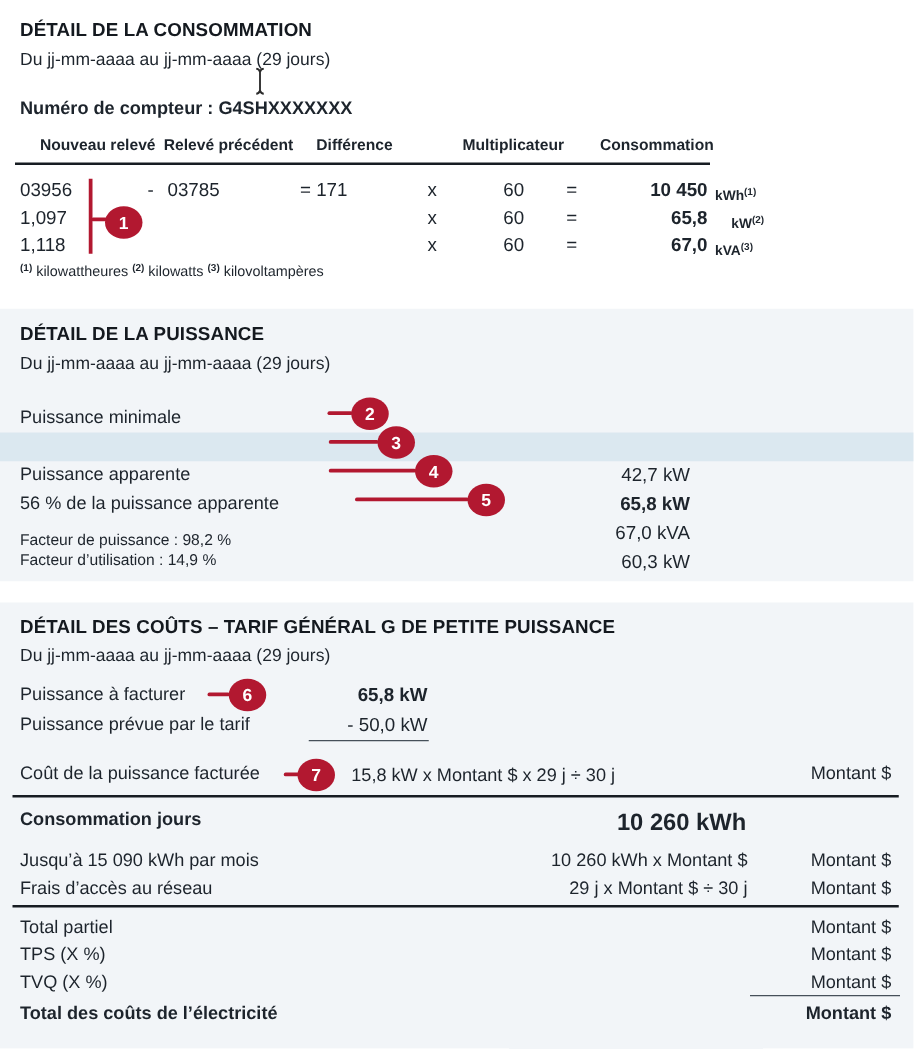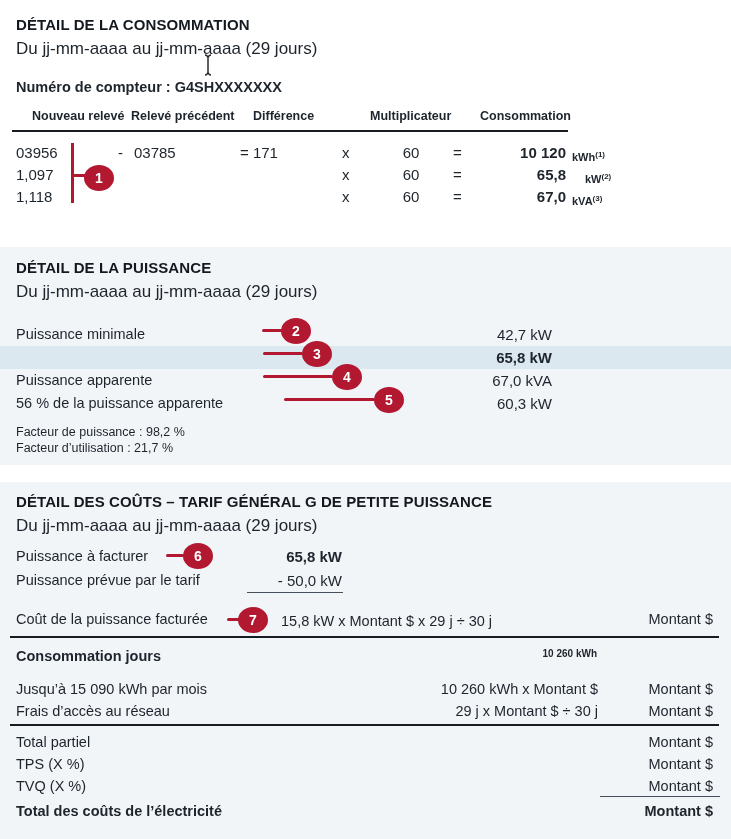--- a/index.html
+++ b/index.html
@@ -3,29 +3,29 @@
 <meta charset="utf-8">
 <style>
   html,body{margin:0;padding:0;background:#ffffff;}
   .page{
     position:relative;width:731px;height:839px;background:#ffffff;
     font-family:"Liberation Sans",sans-serif;color:#1d242c;overflow:hidden;
   }
   .abs{position:absolute;}
   .sec-bg{position:absolute;left:0;width:731px;background:#f2f5f8;}
   .sec-title{font-weight:700;font-size:15px;color:#14191f;letter-spacing:.1px;white-space:nowrap;}
-  .period{font-size:17px;white-space:nowrap;}
+  .period{font-size:14px;white-space:nowrap;}
   .meter{font-weight:700;font-size:14.5px;white-space:nowrap;}
   .th{font-weight:700;font-size:12.5px;white-space:nowrap;}
   .trow{position:absolute;left:0;width:731px;height:22px;line-height:22px;font-size:15px;}
   .prow{position:absolute;left:0;width:731px;height:23px;line-height:23px;}
   .lbl{position:absolute;left:16px;font-size:14.5px;white-space:nowrap;}
   .num{font-size:15px;}
   .val{font-weight:700;font-size:15px;}
-  .pval{position:absolute;right:179px;font-size:15px;white-space:nowrap;}
+  .pval{position:absolute;right:179px;font-size:15px;white-space:nowrap;margin-top:46px;}
   .unit{font-weight:700;font-size:11px;white-space:nowrap;}
   .unit sup,.fn sup{font-size:8px;font-weight:700;vertical-align:baseline;position:relative;top:-4px;}
   .fn{font-size:11.5px;white-space:nowrap;}
   .hl{background:#dbe8f0;}
   .bold{font-weight:700;}
   .small{font-size:12.5px;white-space:nowrap;}
   .callout{
     position:absolute;width:30px;height:26px;border-radius:50%;
     background:#b21830;color:#ffffff;font-weight:700;font-size:14px;
     text-align:center;line-height:26px;z-index:3;
@@ -61,21 +61,21 @@
   <div class="rule" style="left:12px;top:130px;width:556px;"></div>
 
   <div class="trow" style="top:142px;">
     <span class="abs num" style="left:16px;">03956</span>
     <span class="abs num" style="left:118px;">-</span>
     <span class="abs num" style="left:134px;">03785</span>
     <span class="abs num" style="left:240px;">= 171</span>
     <span class="abs num" style="left:342px;">x</span>
     <span class="abs num" style="left:395px;width:32px;text-align:center;">60</span>
     <span class="abs num" style="left:453px;">=</span>
-    <span class="abs val" style="left:456px;width:110px;text-align:right;">10 120</span>
+    <span class="abs val" style="left:456px;width:110px;text-align:right;">10 450</span>
     <span class="abs unit" style="left:572px;top:4px;"><span>kWh</span><sup>(1)</sup></span>
   </div>
   <div class="trow" style="top:164px;">
     <span class="abs num" style="left:16px;">1,097</span>
     <span class="abs num" style="left:342px;">x</span>
     <span class="abs num" style="left:395px;width:32px;text-align:center;">60</span>
     <span class="abs num" style="left:453px;">=</span>
     <span class="abs val" style="left:456px;width:110px;text-align:right;">65,8</span>
     <span class="abs unit" style="left:572px;top:4px;margin-left:13px;"><span>kW</span><sup>(2)</sup></span>
   </div>
@@ -85,20 +85,25 @@
     <span class="abs num" style="left:395px;width:32px;text-align:center;">60</span>
     <span class="abs num" style="left:453px;">=</span>
     <span class="abs val" style="left:456px;width:110px;text-align:right;">67,0</span>
     <span class="abs unit" style="left:572px;top:4px;"><span>kVA</span><sup>(3)</sup></span>
   </div>
 
   <div class="vline" style="left:71px;top:143px;height:60px;"></div>
   <div class="rline" style="left:73px;top:174px;width:14px;"></div>
   <div class="callout" style="left:84px;top:165px;">1</div>
 
+  <div class="abs fn" style="left:16px;top:212px;">
+    <sup>(1)</sup> <span>kilowattheures</span>
+    <sup>(2)</sup> <span>kilowatts</span>
+    <sup>(3)</sup> <span>kilovoltampères</span>
+  </div>
 
   <div class="sec-bg" style="top:247px;height:218px;"></div>
 
   <div class="abs sec-title" style="left:16px;top:259px;">DÉTAIL DE LA PUISSANCE</div>
   <div class="abs period" style="left:16px;top:282px;">Du jj-mm-aaaa au jj-mm-aaaa (29 jours)</div>
 
   <div class="prow" style="top:323px;">
     <span class="lbl">Puissance minimale</span>
     <span class="pval">42,7 kW</span>
   </div>
@@ -117,21 +122,21 @@
   <div class="rline" style="left:262px;top:329px;width:20px;"></div>
   <div class="callout" style="left:281px;top:318px;">2</div>
   <div class="rline" style="left:263px;top:352px;width:40px;"></div>
   <div class="callout" style="left:302px;top:341px;">3</div>
   <div class="rline" style="left:263px;top:375px;width:70px;"></div>
   <div class="callout" style="left:332px;top:364px;">4</div>
   <div class="rline" style="left:284px;top:398px;width:91px;"></div>
   <div class="callout" style="left:374px;top:387px;">5</div>
 
   <div class="abs small" style="left:16px;top:425px;">Facteur de puissance : 98,2 %</div>
-  <div class="abs small" style="left:16px;top:441px;">Facteur d’utilisation  : 21,7 %</div>
+  <div class="abs small" style="left:16px;top:441px;">Facteur d’utilisation  : 14,9 %</div>
 
   <div class="sec-bg" style="top:482px;height:357px;"></div>
 
   <div class="abs sec-title" style="left:16px;top:493px;">DÉTAIL DES COÛTS – TARIF GÉNÉRAL G DE PETITE PUISSANCE</div>
   <div class="abs period" style="left:16px;top:516px;">Du jj-mm-aaaa au jj-mm-aaaa (29 jours)</div>
 
   <div class="abs lbl" style="top:548px;">Puissance à facturer</div>
   <div class="rline" style="left:166px;top:554px;width:18px;"></div>
   <div class="callout" style="left:183px;top:543px;">6</div>
   <div class="abs val" style="left:240px;top:548px;width:102px;text-align:right;">65,8 kW</div>
@@ -142,21 +147,21 @@
 
   <div class="abs lbl" style="top:611px;">Coût de la puissance facturée</div>
   <div class="rline" style="left:227px;top:618px;width:13px;"></div>
   <div class="callout" style="left:238px;top:607px;">7</div>
   <div class="abs" style="left:281px;top:613px;font-size:14.5px;white-space:nowrap;">15,8 kW x Montant $ x 29 j ÷ 30 j</div>
   <div class="amt" style="top:611px;">Montant $</div>
 
   <div class="rule" style="left:10px;top:636px;width:709px;"></div>
 
   <div class="abs lbl bold" style="top:648px;">Consommation jours</div>
-  <div class="abs bold" style="right:134px;top:648px;font-size:10px;white-space:nowrap;">10 260 kWh</div>
+  <div class="abs bold" style="right:134px;top:648px;font-size:19px;white-space:nowrap;">10 260 kWh</div>
 
   <div class="abs lbl" style="top:681px;text-align:right;">Jusqu’à 15 090 kWh par mois</div>
   <div class="formula-r" style="top:681px;">10 260 kWh x Montant $</div>
   <div class="amt" style="top:681px;">Montant $</div>
 
   <div class="abs lbl" style="top:703px;">Frais d’accès au réseau</div>
   <div class="formula-r" style="top:703px;">29 j x Montant $ ÷ 30 j</div>
   <div class="amt" style="top:703px;">Montant $</div>
 
   <div class="rule" style="left:10px;top:724px;width:709px;"></div>

